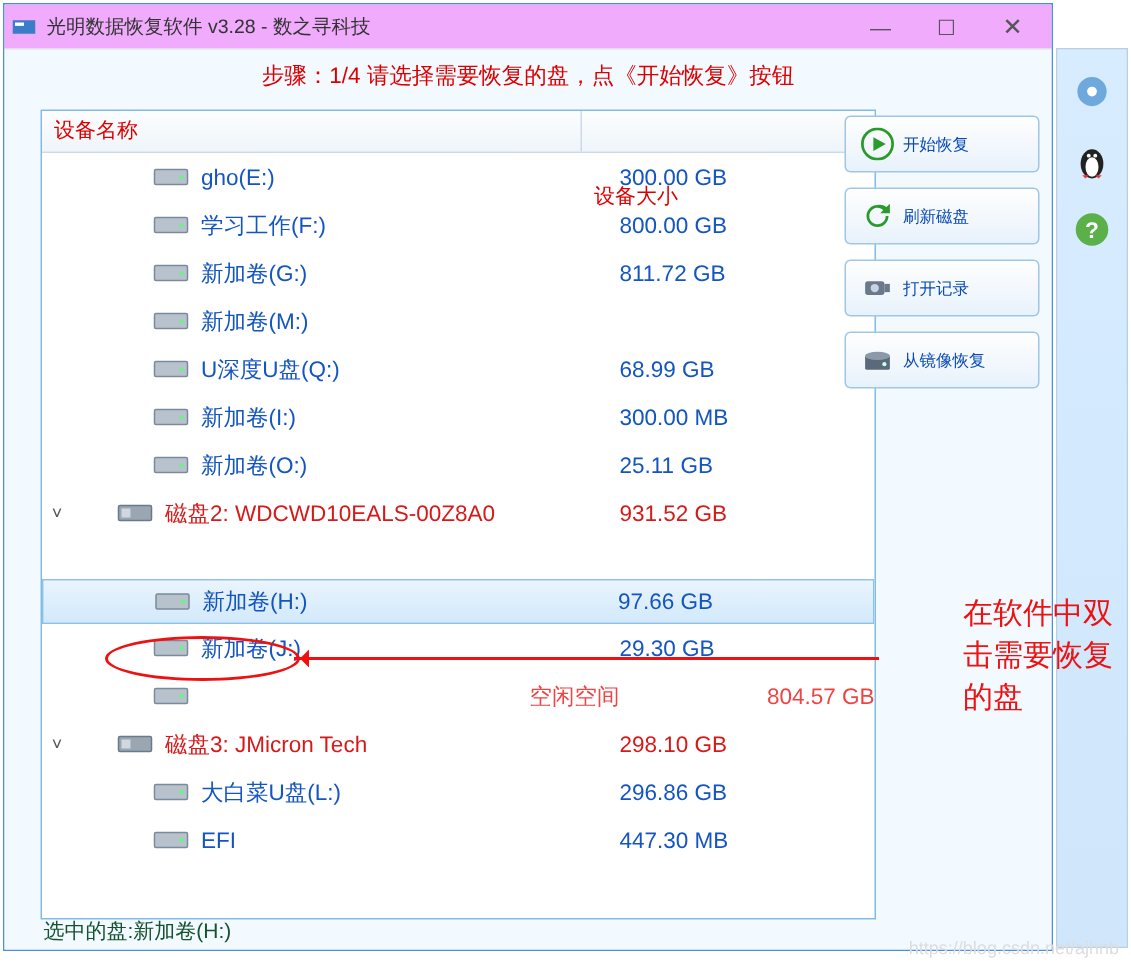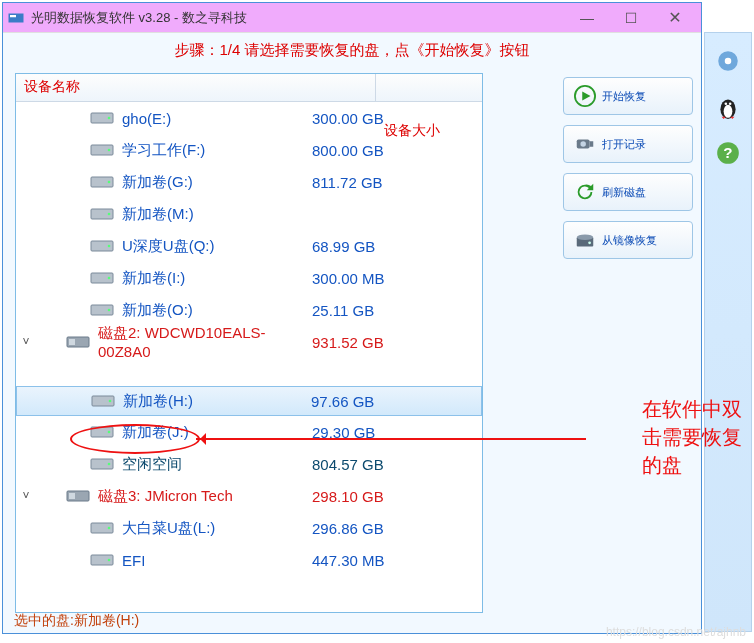--- a/index.html
+++ b/index.html
@@ -9,21 +9,21 @@
 .titlebar { height: 30px; background: #f0abfc; display: flex; align-items: center; padding: 0 4px; border-bottom: 1px solid #e0e0e0; }
 .titlebar .icon { width: 18px; height: 18px; margin-right: 6px; }
 .titlebar .title { flex: 1; font-size: 13px; color: #333; }
 .titlebar .winbtns { display: flex; }
 .titlebar .winbtns div { width: 44px; height: 28px; display: flex; align-items: center; justify-content: center; color: #555; font-size: 14px; }
 .titlebar .winbtns .close { font-size: 16px; }
 
 .body { position: relative; height: calc(100% - 30px); background: #f2f9ff; }
 .step-instruction { text-align: center; color: #d00; font-size: 15px; padding: 8px 0 6px; }
 
-.panel { position: absolute; left: 12px; top: 40px; width: 468px; height: 540px; border: 1px solid #7ebce6; background: #fff; overflow: hidden; }
+.panel { position: absolute; left: 24px; top: 40px; width: 557px; height: 540px; border: 1px solid #7ebce6; background: #fff; overflow: hidden; }
 .table-header { height: 28px; background: linear-gradient(#fdfdfd,#eef5fb); border-bottom: 1px solid #cdd9e6; display: flex; color: #d00; font-size: 14px; }
 .table-header .col-name { width: 360px; padding: 4px 8px; border-right: 1px solid #cdd9e6; }
 .table-header .col-size { flex: 1; padding: 4px 8px; margin-top: 44px; }
 
 .rows { overflow-y: auto; height: calc(100% - 28px); }
 .row { display: flex; align-items: center; height: 32px; font-size: 15px; }
 .row .expander { width: 20px; text-align: center; color: #555; font-size: 12px; }
 .row .dicon { width: 24px; height: 16px; margin: 0 8px 0 0; }
 .row .name { flex: 1; }
 .row .size { width: 170px; }
@@ -31,35 +31,35 @@
 .row.level2 .indent { width: 54px; }
 .row.selected { background: linear-gradient(#eaf4fd,#d2e9fb); border: 1px solid #8cc1ea; height: 30px; margin-top: 28px; }
 .row.selected .name { position: relative; }
 
 .drive-svg { display: block; }
 
 .side-buttons { position: absolute; right: 8px; top: 44px; width: 130px; }
 .side-buttons button { width: 100%; height: 38px; margin-bottom: 10px; background: linear-gradient(#fefefe,#e8f2fb); border: 1px solid #9ec6e6; border-radius: 4px; color: #0a4ab5; font-size: 11px; display: flex; align-items: center; justify-content: flex-start; padding-left: 10px; gap: 6px; cursor: pointer; font-family: inherit; }
 .side-buttons button .btn-icon { width: 22px; height: 22px; }
 
-.statusbar { position: absolute; bottom: 0; left: 5px; color: #c2410c; font-size: 14px; padding: 3px 6px; }
+.statusbar { position: absolute; bottom: 0; left: 20px; color: #14532d; font-size: 14px; padding: 3px 6px; }
 
 .right-strip { position: absolute; right: 2px; top: 32px; width: 48px; height: 600px; background: linear-gradient(#d7ecff,#cfe6fb); border: 1px solid #b4d1ec; }
 .right-strip .ritem { width: 36px; height: 36px; margin: 10px auto; border-radius: 6px; display: flex; align-items: center; justify-content: center; font-size: 22px; }
 
 .annotation { position: absolute; right: 12px; top: 395px; color: #e11; font-size: 20px; line-height: 28px; }
 .ellipse { position: absolute; border: 2px solid #e11; border-radius: 50%; width: 130px; height: 30px; left: 70px; top: 424px; pointer-events: none; }
 .arrow-line { position: absolute; left: 196px; top: 438px; width: 390px; height: 2px; background: #e11; pointer-events: none; }
 .arrow-line::before { content: ""; position: absolute; left: -2px; top: -5px; border: 6px solid transparent; border-right-color: #e11; }
 
 .watermark { position: absolute; right: 8px; bottom: 4px; color: #ddd; font-size: 12px; }
 
 .col-blue { color: #1455c2; }
 .col-red { color: #d61a1a; }
-.col-green { color: #0c4a6e; }
+.col-green { color: #ef4444; text-align: right; }
 </style>
 </head>
 <body>
 
 <div class="window">
   <div class="titlebar">
     <svg class="icon" viewBox="0 0 24 24">
         <rect x="2" y="6" width="20" height="12" fill="#3a7cc7"></rect>
         <rect x="4" y="8" width="8" height="3" fill="#fff"></rect>
       </svg>
@@ -225,31 +225,31 @@
     <div class="side-buttons">
       <button>
         <svg class="btn-icon" viewBox="0 0 24 24">
             <circle cx="12" cy="12" r="11" fill="none" stroke="#2a9b2a" stroke-width="2"></circle>
             <path d="M9 7l9 5-9 5z" fill="#2a9b2a"></path>
           </svg>
         <span>开始恢复</span>
       </button>
       <button>
         <svg class="btn-icon" viewBox="0 0 24 24">
+            <path d="M12 4a8 8 0 108 8h-2a6 6 0 11-1.8-4.3L14 10h7V3l-2.5 2.5A8 8 0 0012 4z" fill="#2a9b2a"></path>
+          </svg>
+        <span>刷新磁盘</span>
+      </button>
+      <button>
+        <svg class="btn-icon" viewBox="0 0 24 24">
             <rect x="3" y="7" width="14" height="10" rx="2" fill="#6a7a8a"></rect>
             <circle cx="10" cy="12" r="3" fill="#c4d4e4"></circle>
             <rect x="17" y="9" width="4" height="6" fill="#6a7a8a"></rect>
           </svg>
         <span>打开记录</span>
-      </button>
-      <button>
-        <svg class="btn-icon" viewBox="0 0 24 24">
-            <path d="M12 4a8 8 0 108 8h-2a6 6 0 11-1.8-4.3L14 10h7V3l-2.5 2.5A8 8 0 0012 4z" fill="#2a9b2a"></path>
-          </svg>
-        <span>刷新磁盘</span>
       </button>
       <button>
         <svg class="btn-icon" viewBox="0 0 24 24">
             <rect x="3" y="9" width="18" height="10" rx="1" fill="#5a6a7a"></rect>
             <ellipse cx="12" cy="9" rx="9" ry="3" fill="#8a9aaa"></ellipse>
             <circle cx="17" cy="15" r="1.5" fill="#cfe"></circle>
           </svg>
         <span>从镜像恢复</span>
       </button>
     </div>

